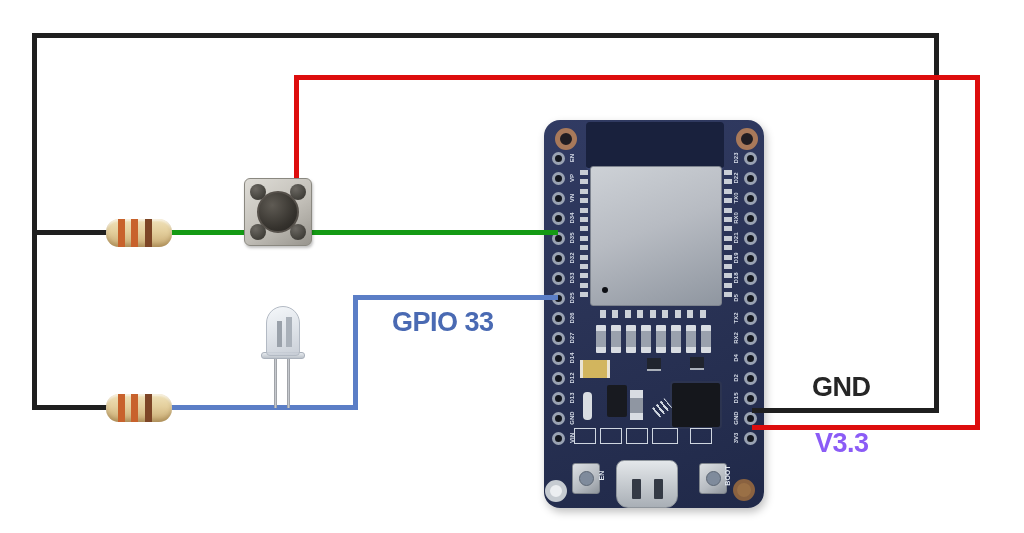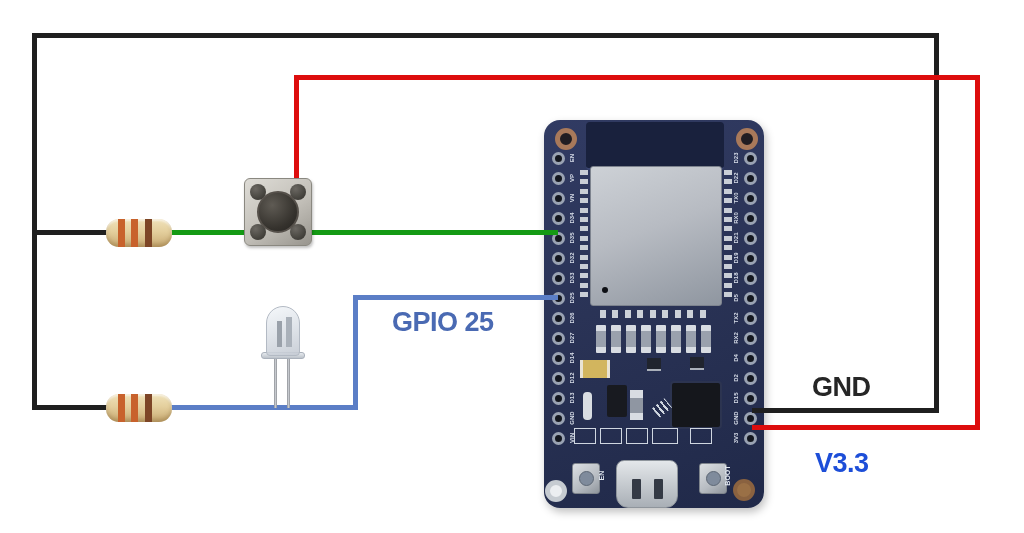--- a/index.html
+++ b/index.html
@@ -109,23 +109,23 @@
   <div class="wire w-red" style="left:294px;top:75px;width:686px;height:5px;"></div>
   <div class="wire w-red" style="left:975px;top:75px;width:5px;height:355px;"></div>
   <div class="wire w-red" style="left:752px;top:425px;width:228px;height:5px;"></div>
 
   <div class="wire w-green" style="left:166px;top:230px;width:392px;height:5px;"></div>
 
   <div class="wire w-blue" style="left:166px;top:405px;width:192px;height:5px;"></div>
   <div class="wire w-blue" style="left:353px;top:295px;width:5px;height:115px;"></div>
   <div class="wire w-blue" style="left:353px;top:295px;width:205px;height:5px;"></div>
 
-  <div class="wire-label" style="left: 392px; top: 307px; color: rgb(74, 106, 179);">GPIO 25</div>
+  <div class="wire-label" style="left: 392px; top: 307px; color: rgb(74, 106, 179);">GPIO 33</div>
   <div class="wire-label" style="left: 812px; top: 372px; color: rgb(38, 38, 38);">GND</div>
-  <div class="wire-label" style="left: 815px; top: 448px; color: #1d4ed8;">V3.3</div>
+  <div class="wire-label" style="left: 815px; top: 428px; color: #8b5cf6;">V3.3</div>
 
   <div class="resistor" style="left:106px;top:219px;">
     <div class="band b1"></div>
     <div class="band b2"></div>
     <div class="band b3"></div>
   </div>
   <div class="resistor" style="left:106px;top:394px;">
     <div class="band b1"></div>
     <div class="band b2"></div>
     <div class="band b3"></div>

